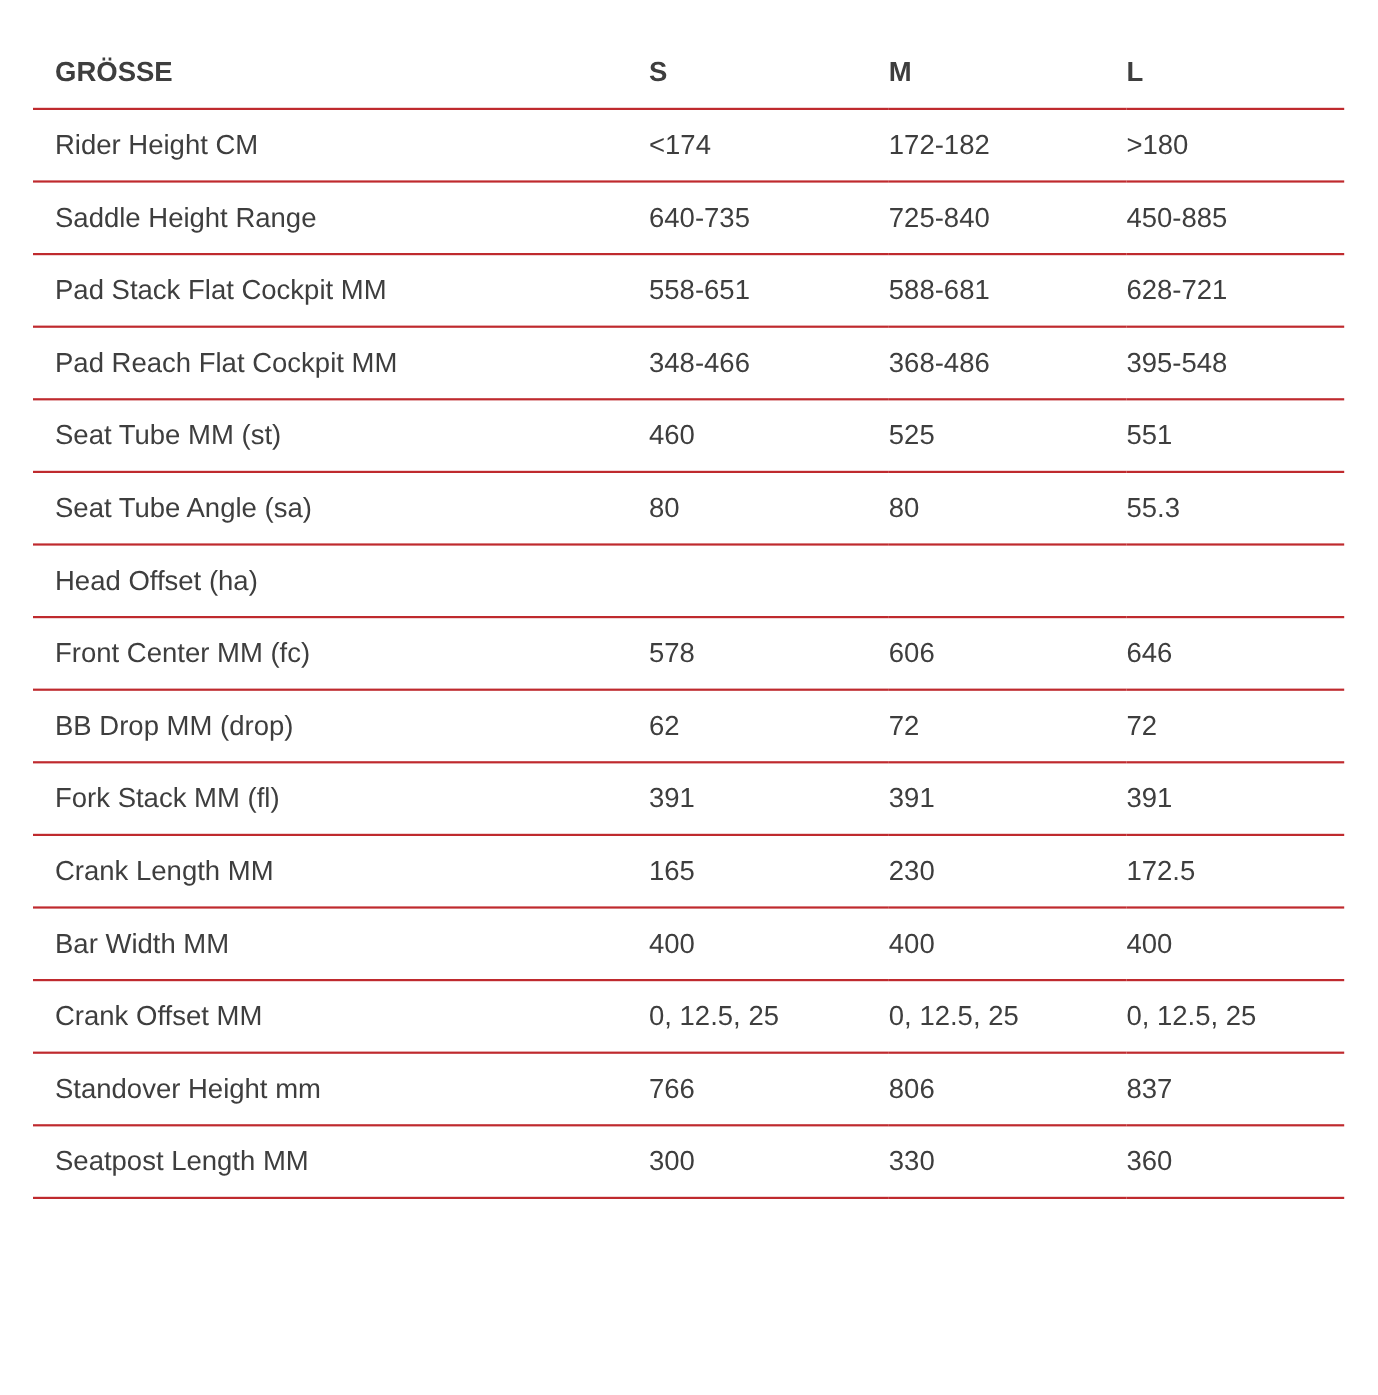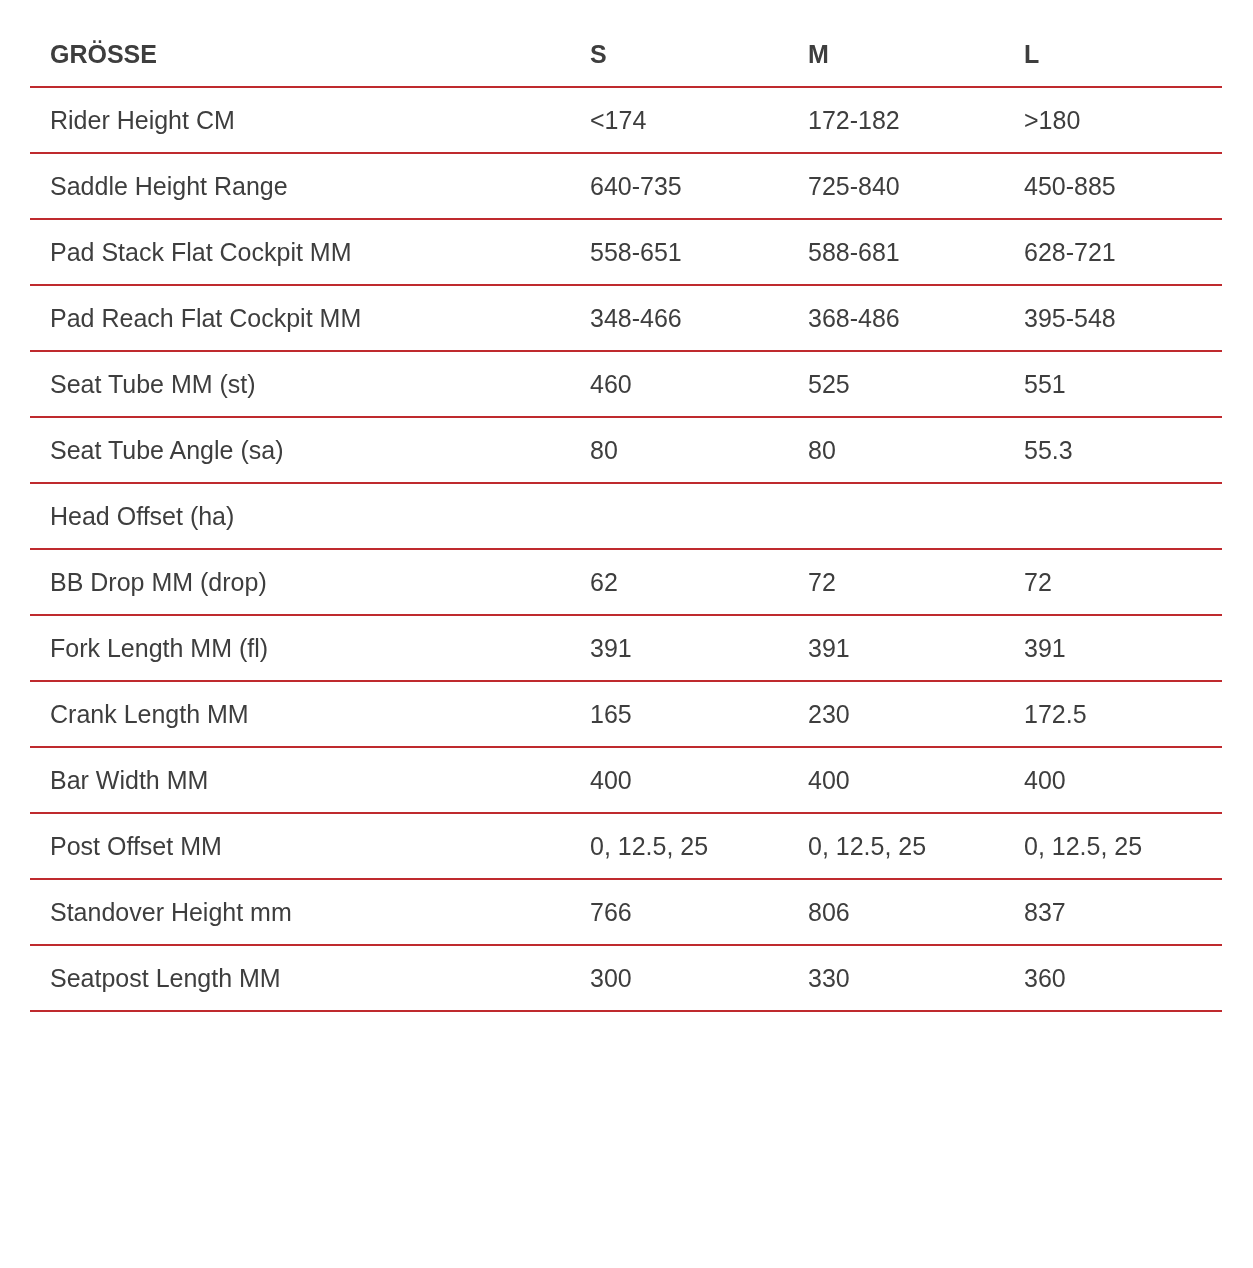--- a/index.html
+++ b/index.html
@@ -21,20 +21,21 @@
     overflow: hidden;
   }
   .table-wrap {
     margin-left: 30px;
     width: 1192px;
   }
   table {
     width: 100%;
     border-collapse: collapse;
     table-layout: fixed;
+    margin-top: 12px;
   }
   col.c-label { width: 560px; }
   col.c-s { width: 218px; }
   col.c-m { width: 216px; }
   col.c-l { width: 198px; }
   th, td {
     font-size: 25px;
     font-weight: 400;
     text-align: left;
     vertical-align: middle;
@@ -111,45 +112,51 @@
           <td>80</td>
           <td>55.3</td>
         </tr>
         <tr>
           <td class="label">Head Offset (ha)</td>
           <td></td>
           <td></td>
           <td></td>
         </tr>
         <tr>
+          <td class="label">Front Center MM (fc)</td>
+          <td>578</td>
+          <td>606</td>
+          <td>646</td>
+        </tr>
+        <tr>
           <td class="label">BB Drop MM (drop)</td>
           <td>62</td>
           <td>72</td>
           <td>72</td>
         </tr>
         <tr>
-          <td class="label">Fork Length MM (fl)</td>
+          <td class="label">Fork Stack MM (fl)</td>
           <td>391</td>
           <td>391</td>
           <td>391</td>
         </tr>
         <tr>
           <td class="label">Crank Length MM</td>
           <td>165</td>
           <td>230</td>
           <td>172.5</td>
         </tr>
         <tr>
           <td class="label">Bar Width MM</td>
           <td>400</td>
           <td>400</td>
           <td>400</td>
         </tr>
         <tr>
-          <td class="label">Post Offset MM</td>
+          <td class="label">Crank Offset MM</td>
           <td>0, 12.5, 25</td>
           <td>0, 12.5, 25</td>
           <td>0, 12.5, 25</td>
         </tr>
         <tr>
           <td class="label">Standover Height mm</td>
           <td>766</td>
           <td>806</td>
           <td>837</td>
         </tr>

